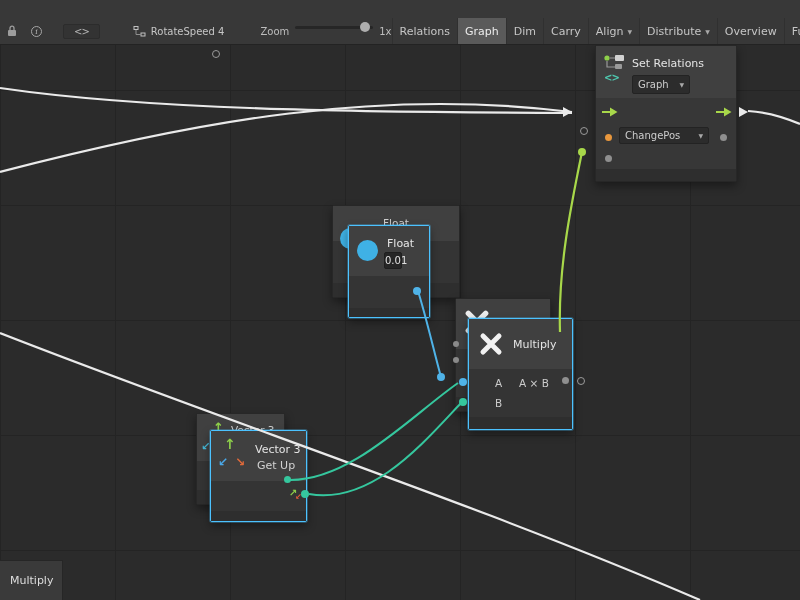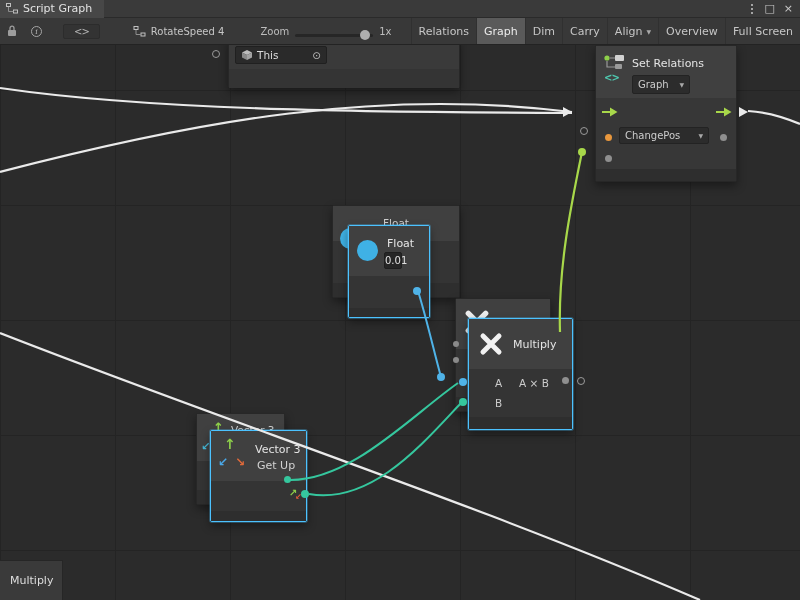--- a/index.html
+++ b/index.html
@@ -13,21 +13,21 @@
 .win-controls{margin-left:auto;display:flex;align-items:center;gap:9px;padding-right:7px;color:#c9c9c9;font-size:11px}
 .kebab{display:flex;flex-direction:column;gap:2px;padding:2px}
 .kebab i{width:2px;height:2px;border-radius:50%;background:#c9c9c9}
 
 
 .toolbar{position:absolute;left:0;top:18px;width:800px;height:27px;background:var(--toolbar-bg,#383838);border-bottom:1px solid #232323;display:flex;align-items:center;color:#c6c6c6;overflow:hidden;white-space:nowrap}
 .tico{display:flex;align-items:center;justify-content:center;height:27px;padding:0 7px}
 .codebox{border:1px solid #2c2c2c;background:#333;border-radius:2px;padding:1px 10px;color:#b5b5b5;font-size:10px;letter-spacing:-1px}
 .infocircle{width:11px;height:11px;border:1px solid #a5a5a5;border-radius:50%;font-size:8px;line-height:9px;text-align:center;color:#b5b5b5;font-family:"DejaVu Serif","Liberation Serif",serif;font-style:italic}
 .crumb{display:flex;align-items:center;gap:5px;padding:0 8px;font-size:10px;color:#c6c6c6}
-.zoomwrap{display:flex;align-items:flex-end;gap:6px;padding-left:28px;font-size:10px;color:#bdbdbd}
+.zoomwrap{display:flex;align-items:flex-start;gap:6px;padding-left:28px;font-size:10px;color:#bdbdbd}
 .zoom-track{position:relative;width:78px;height:3px;background:#262626;border-radius:2px}
 .zoom-thumb{position:absolute;right:3px;top:-4px;width:10px;height:10px;border-radius:50%;background:#aeaeae}
 .tb-buttons{margin-left:auto;display:flex;height:27px}
 .tbtn{display:flex;align-items:center;height:27px;padding:0 7px;border-left:1px solid #303030;color:#c6c6c6;font-size:11px}
 .tbtn.active{background:#5a5a5a;color:#ecenormal}
 .tbtn.active{background:#5a5a5a;color:#ececec}
 .tbtn .caret{font-size:6px;margin-left:4px;color:#a9a9a9}
 
 
 .canvas{position:absolute;left:0;top:45px;width:800px;height:555px;overflow:hidden;background-color:var(--canvas-bg,#2b2b2b);
@@ -59,39 +59,20 @@
 .tri{position:absolute;width:0;height:0;border-top:5px solid transparent;border-bottom:5px solid transparent;border-left:9px solid var(--wire-white,#eaeaea)}
 
 
 .graph-overlay{position:absolute;left:0;top:515px;width:63px;height:40px;background:#3a3a3a;border-top:1px solid #262626;border-right:1px solid #262626;display:flex;align-items:center;padding-left:10px;color:#dedede;font-size:11px;z-index:7}
 </style>
 </head>
 <body>
 
 <div class="app">
 
-  <div class="titlebar">
-    <div class="tab">
-      <svg width="12" height="11" viewBox="0 0 12 11">
-        <rect x="0.5" y="0.5" width="4" height="3" fill="none" stroke="#c0c0c0"></rect>
-        <rect x="7.5" y="7" width="4" height="3" fill="none" stroke="#c0c0c0"></rect>
-        <path d="M2.5 4 V8.5 H7.5" fill="none" stroke="#8f8f8f"></path>
-      </svg>
-      <span>Script Graph</span>
-    </div>
-    <div class="win-controls">
-      <span class="kebab">
-          <i></i>
-          <i></i>
-          <i></i>
-        </span>
-      <span>□</span>
-      <span>×</span>
-    </div>
-  </div>
 
   <div class="toolbar">
     <span class="tico">
       <svg width="10" height="12" viewBox="0 0 10 12">
         <rect x="1" y="5" width="8" height="6" rx="1" fill="#9d9d9d"></rect>
         <path d="M3 5 V3.2 A2 2 0 0 1 7 3.2 V5" fill="none" stroke="#9d9d9d" stroke-width="1.3"></path>
       </svg>
     </span>
     <span class="tico">
       <span class="infocircle">i</span>
@@ -125,42 +106,34 @@
           <span>Dim</span>
         </span>
       <span class="tbtn">
           <span>Carry</span>
         </span>
       <span class="tbtn">
           <span>Align</span>
           <span class="caret">▼</span>
         </span>
       <span class="tbtn">
+          <span>Distribute</span>
+          <span class="caret">▼</span>
+        </span>
+      <span class="tbtn">
           <span>Overview</span>
         </span>
       <span class="tbtn">
           <span>Full Screen</span>
         </span>
     </div>
   </div>
 
   <div class="canvas">
 
-    <div class="node" style="left:228px;top:-7px;width:232px;height:50px">
-      <div class="nbody" style="top:30px;height:19px"></div>
-      <div class="field" style="left:6px;top:7px;width:92px;height:18px">
-        <svg width="12" height="12" viewBox="0 0 12 12">
-          <path d="M6 1 L11 3.5 L6 6 L1 3.5 Z" fill="#bdbdbd"></path>
-          <path d="M1 3.5 V8.5 L6 11 V6 Z" fill="#8a8a8a"></path>
-          <path d="M11 3.5 V8.5 L6 11 V6 Z" fill="#a3a3a3"></path>
-        </svg>
-        <span>This</span>
-        <span style="margin-left:auto;color:#b5b5b5">⊙</span>
-      </div>
-    </div>
 
     <div class="node" style="left:332px;top:160px;width:128px;height:93px">
       <div class="nheader" style="height:35px"></div>
       <div class="nbody" style="top:35px;height:44px"></div>
       <div class="nfooter" style="height:14px"></div>
       <span class="ghost-title" style="left:50px;top:11px">Float</span>
       <span class="floaticon" style="left:7px;top:22px;width:21px;height:21px"></span>
     </div>
 
     <div class="node selected" style="left:348px;top:180px;width:82px;height:93px">

